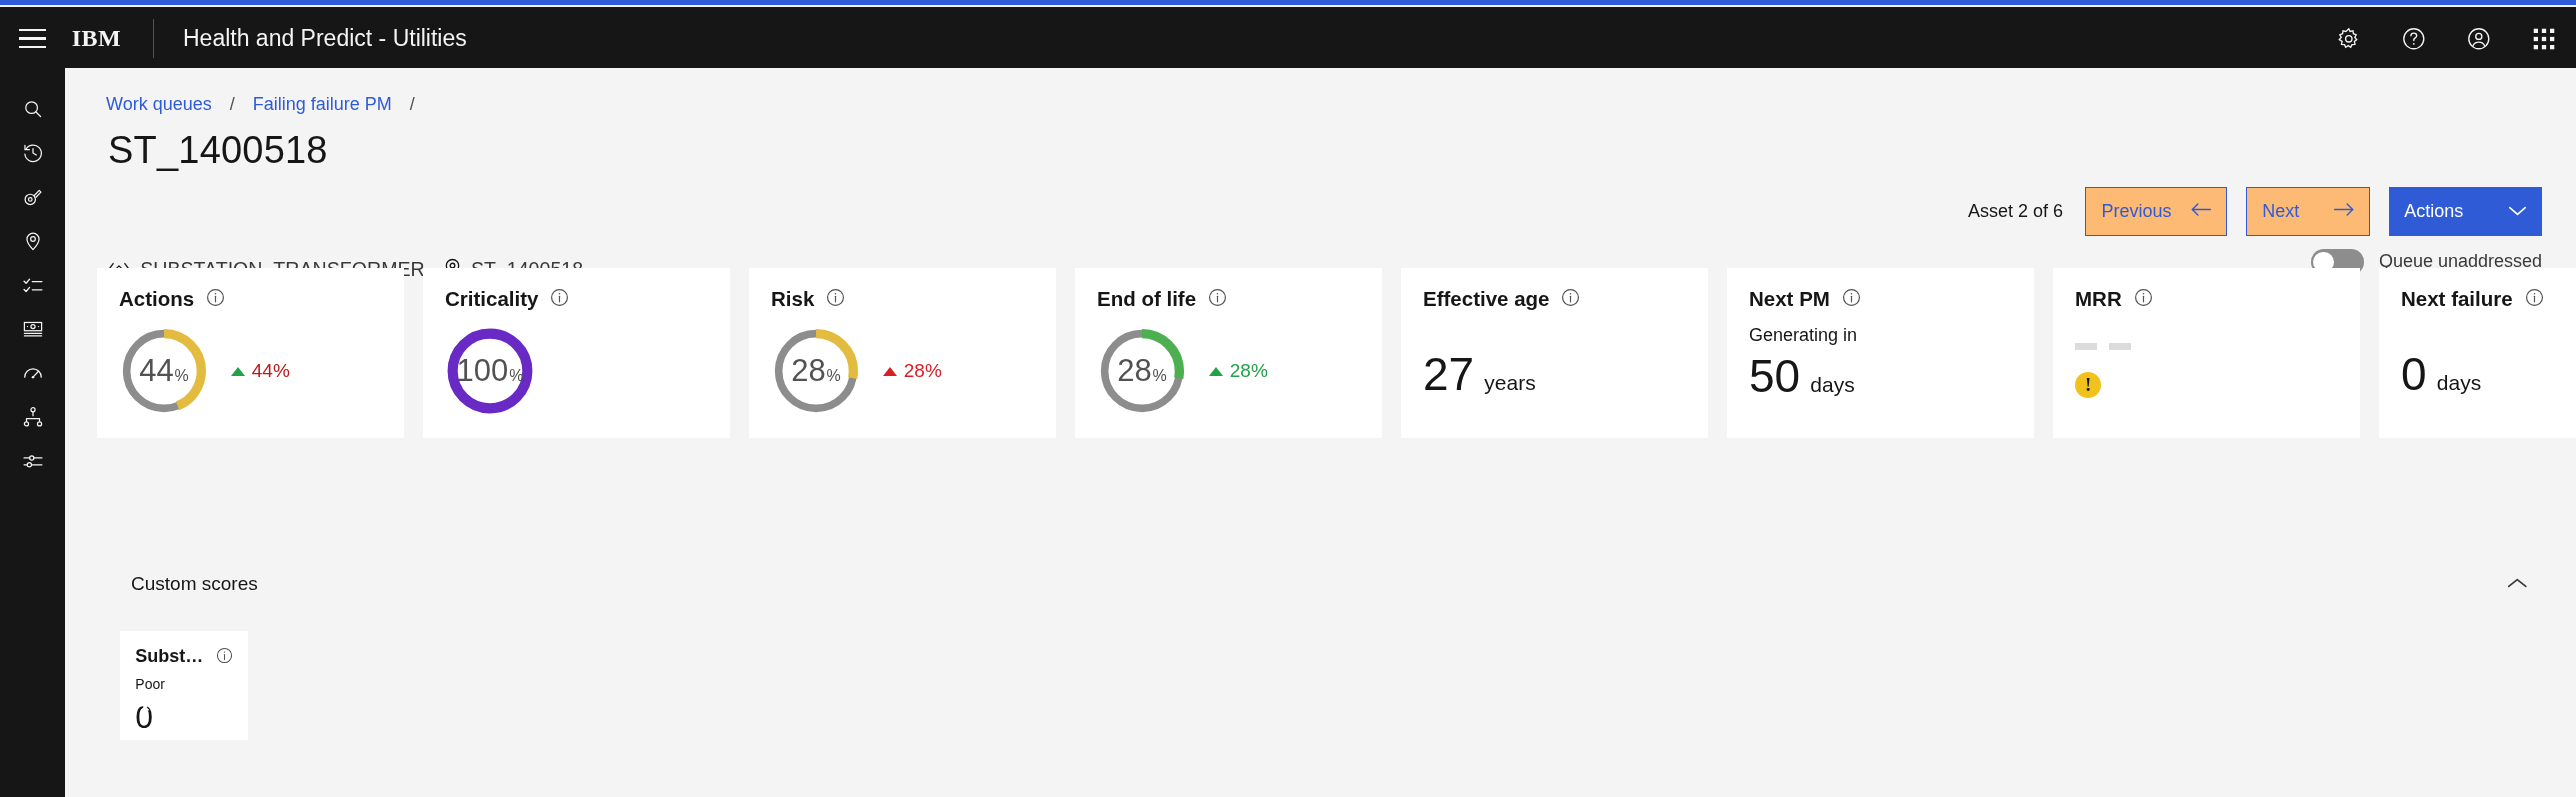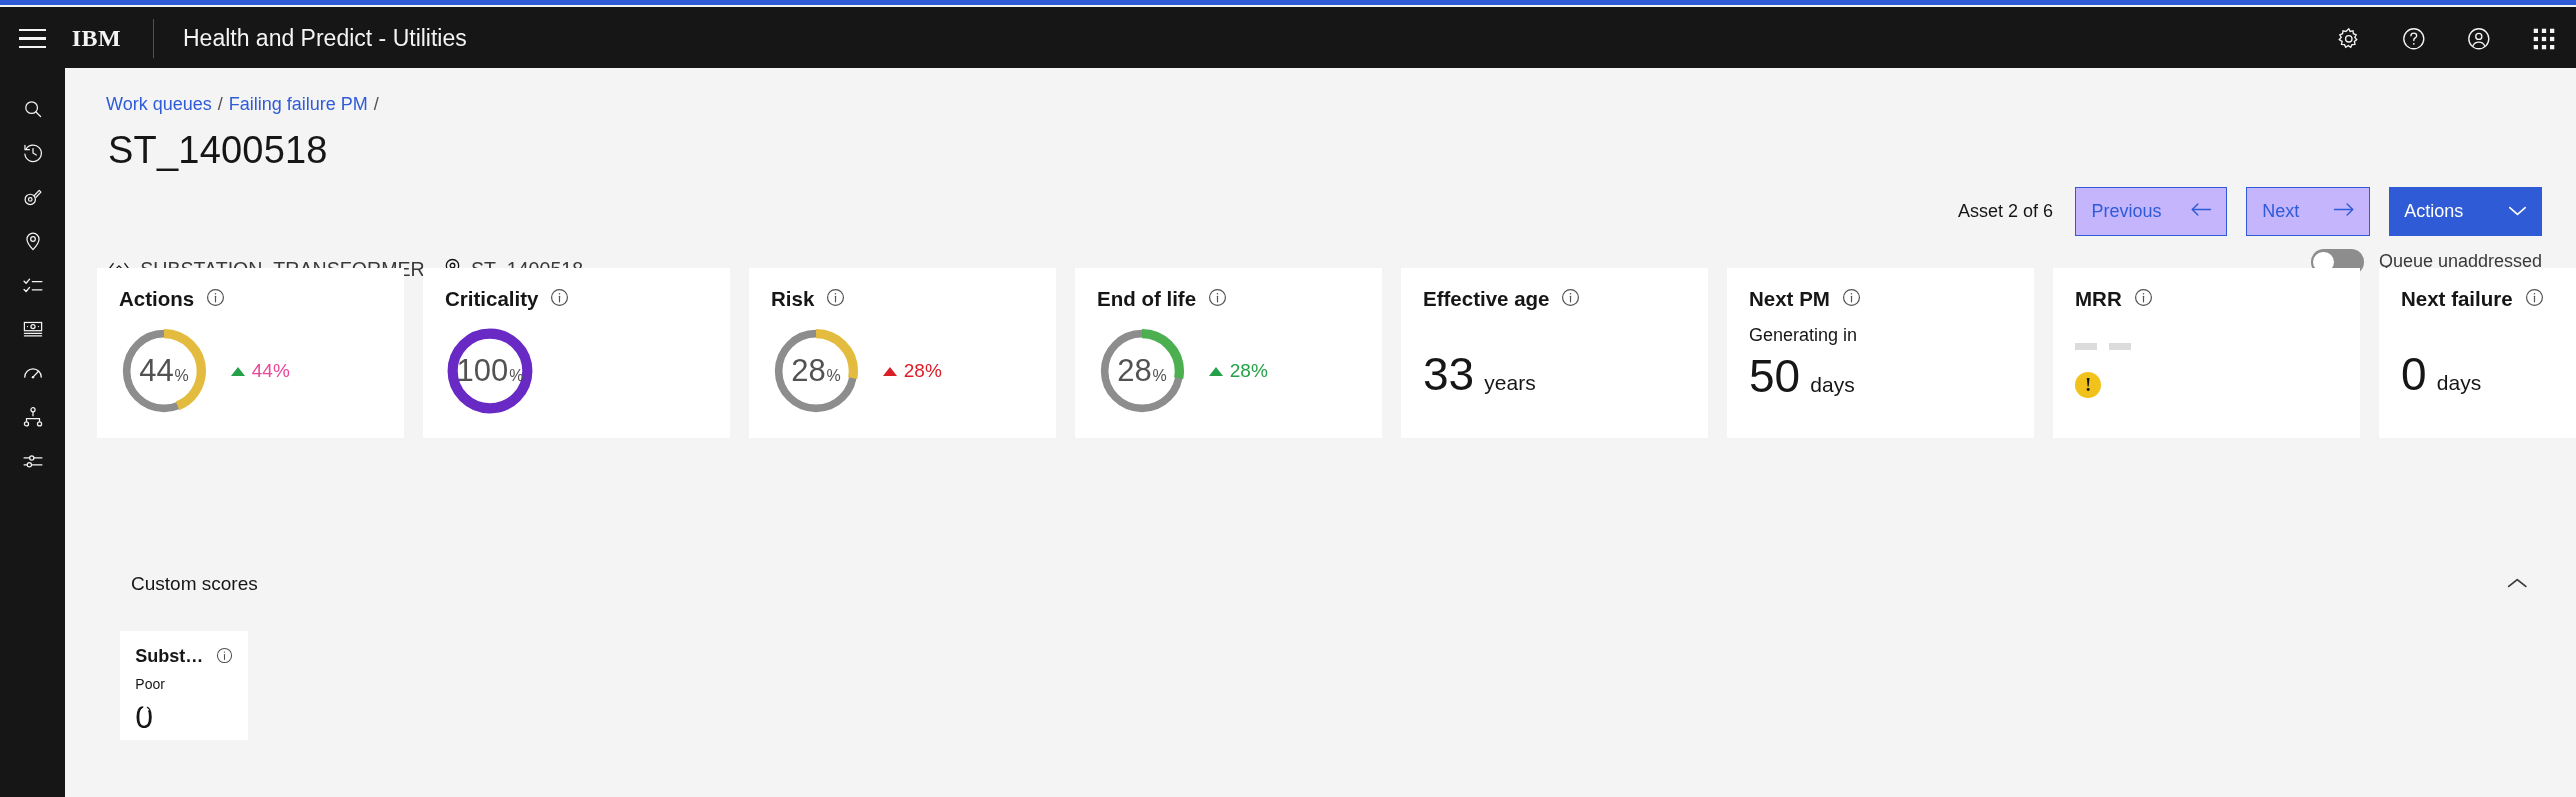--- a/index.html
+++ b/index.html
@@ -54,21 +54,21 @@
   .rail-item svg { display: block; }
 
   
   .main {
     position: absolute; top: 68px; left: 65px; width: 2511px; height: 730px;
     background: #f4f4f4; overflow: hidden;
   }
 
   .breadcrumb {
     position: absolute; top: 25.6px; left: 41px;
-    display: flex; align-items: center; gap: 6px;
+    display: flex; align-items: center; gap: 18px;
     font-size: 18px;
   }
   .bc-link { color: #2f5bd7; cursor: pointer; }
   .bc-sep { color: #525252; }
 
   .page-title {
     position: absolute; top: 61px; left: 43px;
     font-size: 38px; font-weight: 400; color: #161616; letter-spacing: 0.2px;
   }
 
@@ -79,23 +79,23 @@
   }
   .meta-item { display: flex; align-items: center; gap: 10.2px; }
 
   .pager {
     position: absolute; top: 119px; right: 34px;
     display: flex; align-items: center; gap: 0;
   }
   .pager-count { font-size: 18px; color: #161616; margin-right: 22px; }
   .btn-ghost {
     height: 49px; min-width: 124px; border: 0.9px solid #2f5bd7;
-    background: #c4b5fd; color: #2f5bd7; font-size: 18px;
+    background: #fdba74; color: #2f5bd7; font-size: 18px;
     display: flex; align-items: center; justify-content: space-between;
-    padding: 0 13.6px 0 15.3px; cursor: pointer; gap: 29px;
+    padding: 0 13.6px 0 15.3px; cursor: pointer; gap: 19px;
   }
   .btn-ghost + .btn-ghost { margin-left: 19px; }
   .btn-primary {
     height: 49px; min-width: 153px; background: #2f5bd7; color: #fff;
     font-size: 18px; border: none; display: flex; align-items: center;
     justify-content: space-between; padding: 0 15.3px; cursor: pointer;
     margin-left: 19px; gap: 20.5px;
   }
 
   .toggle-row {
@@ -393,21 +393,21 @@
             <circle cx="53" cy="53" r="44" fill="none" stroke="#8d8d8d" stroke-width="9"></circle>
             <circle cx="53" cy="53" r="44" fill="none" stroke="#e3bc3f" stroke-width="11" stroke-dasharray="121.6 276.5" stroke-dashoffset="0"></circle>
           </svg>
           <div class="gauge-val">
             <span class="gauge-num">44</span>
             <span class="gauge-pct">%</span>
           </div>
         </div>
         <div class="delta">
           <span class="tri up-green"></span>
-          <span style="color:#ec4899">44%</span>
+          <span style="color:#b91c1c">44%</span>
         </div>
       </div>
     </div>
 
     <div class="card">
       <div class="card-head">
         <span class="card-title">Criticality</span>
         <span class="info-icon">
           <svg width="19" height="19" viewBox="0 0 24 24" fill="none" stroke="#525252" stroke-width="1.5">
             <circle cx="12" cy="12" r="10"></circle>
@@ -492,21 +492,21 @@
         <span class="card-title">Effective age</span>
         <span class="info-icon">
           <svg width="19" height="19" viewBox="0 0 24 24" fill="none" stroke="#525252" stroke-width="1.5">
             <circle cx="12" cy="12" r="10"></circle>
               <path d="M12 10.5v7" stroke-linecap="round"></path>
               <circle cx="12" cy="7.2" r="1" fill="#525252" stroke="none"></circle>
           </svg>
         </span>
       </div>
       <div class="big-row" style="margin-top:38px">
-        <span class="big-num">33</span>
+        <span class="big-num">27</span>
         <span class="big-unit">years</span>
       </div>
     </div>
 
     <div class="card">
       <div class="card-head">
         <span class="card-title">Next PM</span>
         <span class="info-icon">
           <svg width="19" height="19" viewBox="0 0 24 24" fill="none" stroke="#525252" stroke-width="1.5">
             <circle cx="12" cy="12" r="10"></circle>

